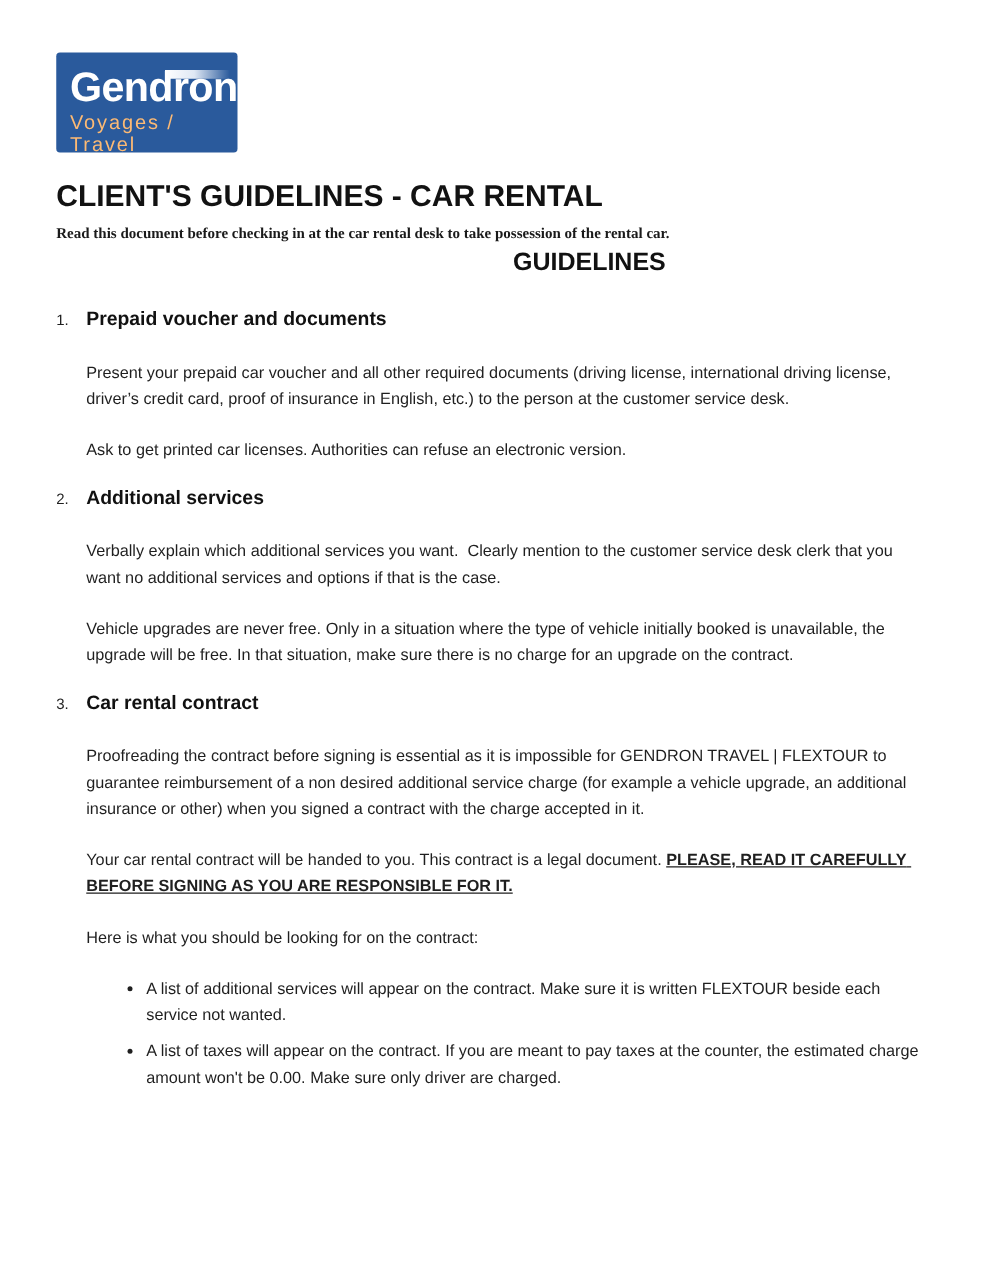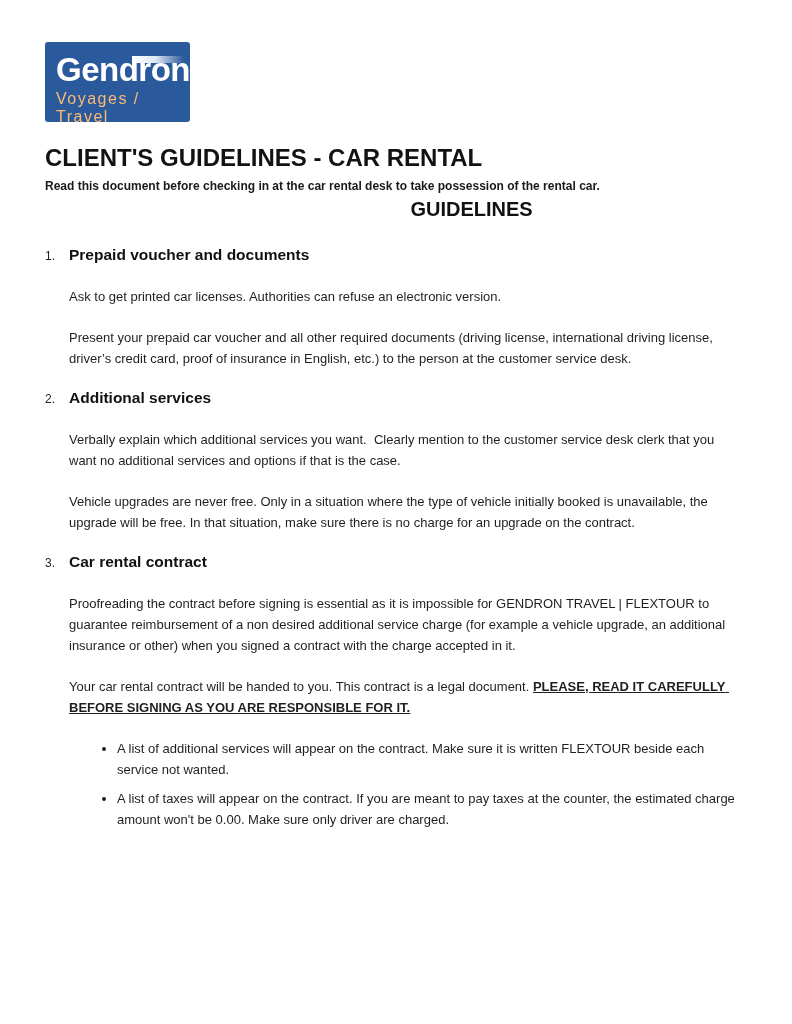--- a/index.html
+++ b/index.html
@@ -27,21 +27,21 @@
     overflow:hidden;
   }
   .logo-brand { font-size:33px; font-weight:700; line-height:38px; letter-spacing:-0.5px; }
   .logo-tagline { font-size:16px; font-weight:400; letter-spacing:1.5px; color:#fdba74; margin-top:1px; }
   .logo-swoosh {
     position:absolute; left:87px; top:14px; width:52px; height:7px;
     background:linear-gradient(to right, #ffffff 0%, #dfe8f4 45%, rgba(255,255,255,0) 100%);
   }
   .header-text { padding-top:6px; }
   .doc-main-title { font-size:24px; font-weight:700; line-height:29px; color:#121212; }
-  .doc-subtitle { font-size:12px; font-weight:600; margin-top:7px; color:#1a1a1a; }
+  .doc-subtitle { font-size:12px; font-weight:600; margin-top:7px; color:#1a1a1a;font-family:Liberation Serif, serif; }
 
   
   .doc-title-row {
     position:relative; left:79px;
     text-align:center;
     font-size:20px; font-weight:700; color:#111111;
     margin:4px 0 24px 0;
     line-height:25px;
   }
 
@@ -80,22 +80,22 @@
   </div>
 
   <div class="doc-title-row">GUIDELINES</div>
 
   <div class="section">
     <div class="section-heading">
       <span class="sec-num">1.</span>
       <span class="sec-title">Prepaid voucher and documents</span>
     </div>
     <div class="section-body">
+      <p class="para">Present your prepaid car voucher and all other required documents (driving license, international driving license, driver’s credit card, proof of insurance in English, etc.) to the person at the customer service desk.</p>
       <p class="para">Ask to get printed car licenses. Authorities can refuse an electronic version.</p>
-      <p class="para">Present your prepaid car voucher and all other required documents (driving license, international driving license, driver’s credit card, proof of insurance in English, etc.) to the person at the customer service desk.</p>
     </div>
   </div>
 
   <div class="section">
     <div class="section-heading">
       <span class="sec-num">2.</span>
       <span class="sec-title">Additional services</span>
     </div>
     <div class="section-body">
       <p class="para">Verbally explain which additional services you want.  Clearly mention to the customer service desk clerk that you want no additional services and options if that is the case.</p>
@@ -104,20 +104,21 @@
   </div>
 
   <div class="section">
     <div class="section-heading">
       <span class="sec-num">3.</span>
       <span class="sec-title">Car rental contract</span>
     </div>
     <div class="section-body">
       <p class="para">Proofreading the contract before signing is essential as it is impossible for GENDRON TRAVEL | FLEXTOUR to guarantee reimbursement of a non desired additional service charge (for example a vehicle upgrade, an additional insurance or other) when you signed a contract with the charge accepted in it.</p>
       <p class="para"><span>Your car rental contract will be handed to you. This contract is a legal document. </span><span class="emph">PLEASE, READ IT CAREFULLY BEFORE SIGNING AS YOU ARE RESPONSIBLE FOR IT.</span></p>
+      <p class="para">Here is what you should be looking for on the contract:</p>
       <ul class="bullets">
         <li>A list of additional services will appear on the contract. Make sure it is written FLEXTOUR beside each service not wanted.</li>
         <li>A list of taxes will appear on the contract. If you are meant to pay taxes at the counter, the estimated charge amount won't be 0.00. Make sure only driver are charged.</li>
       </ul>
     </div>
   </div>
 
 </div>
 
 </body></html>

